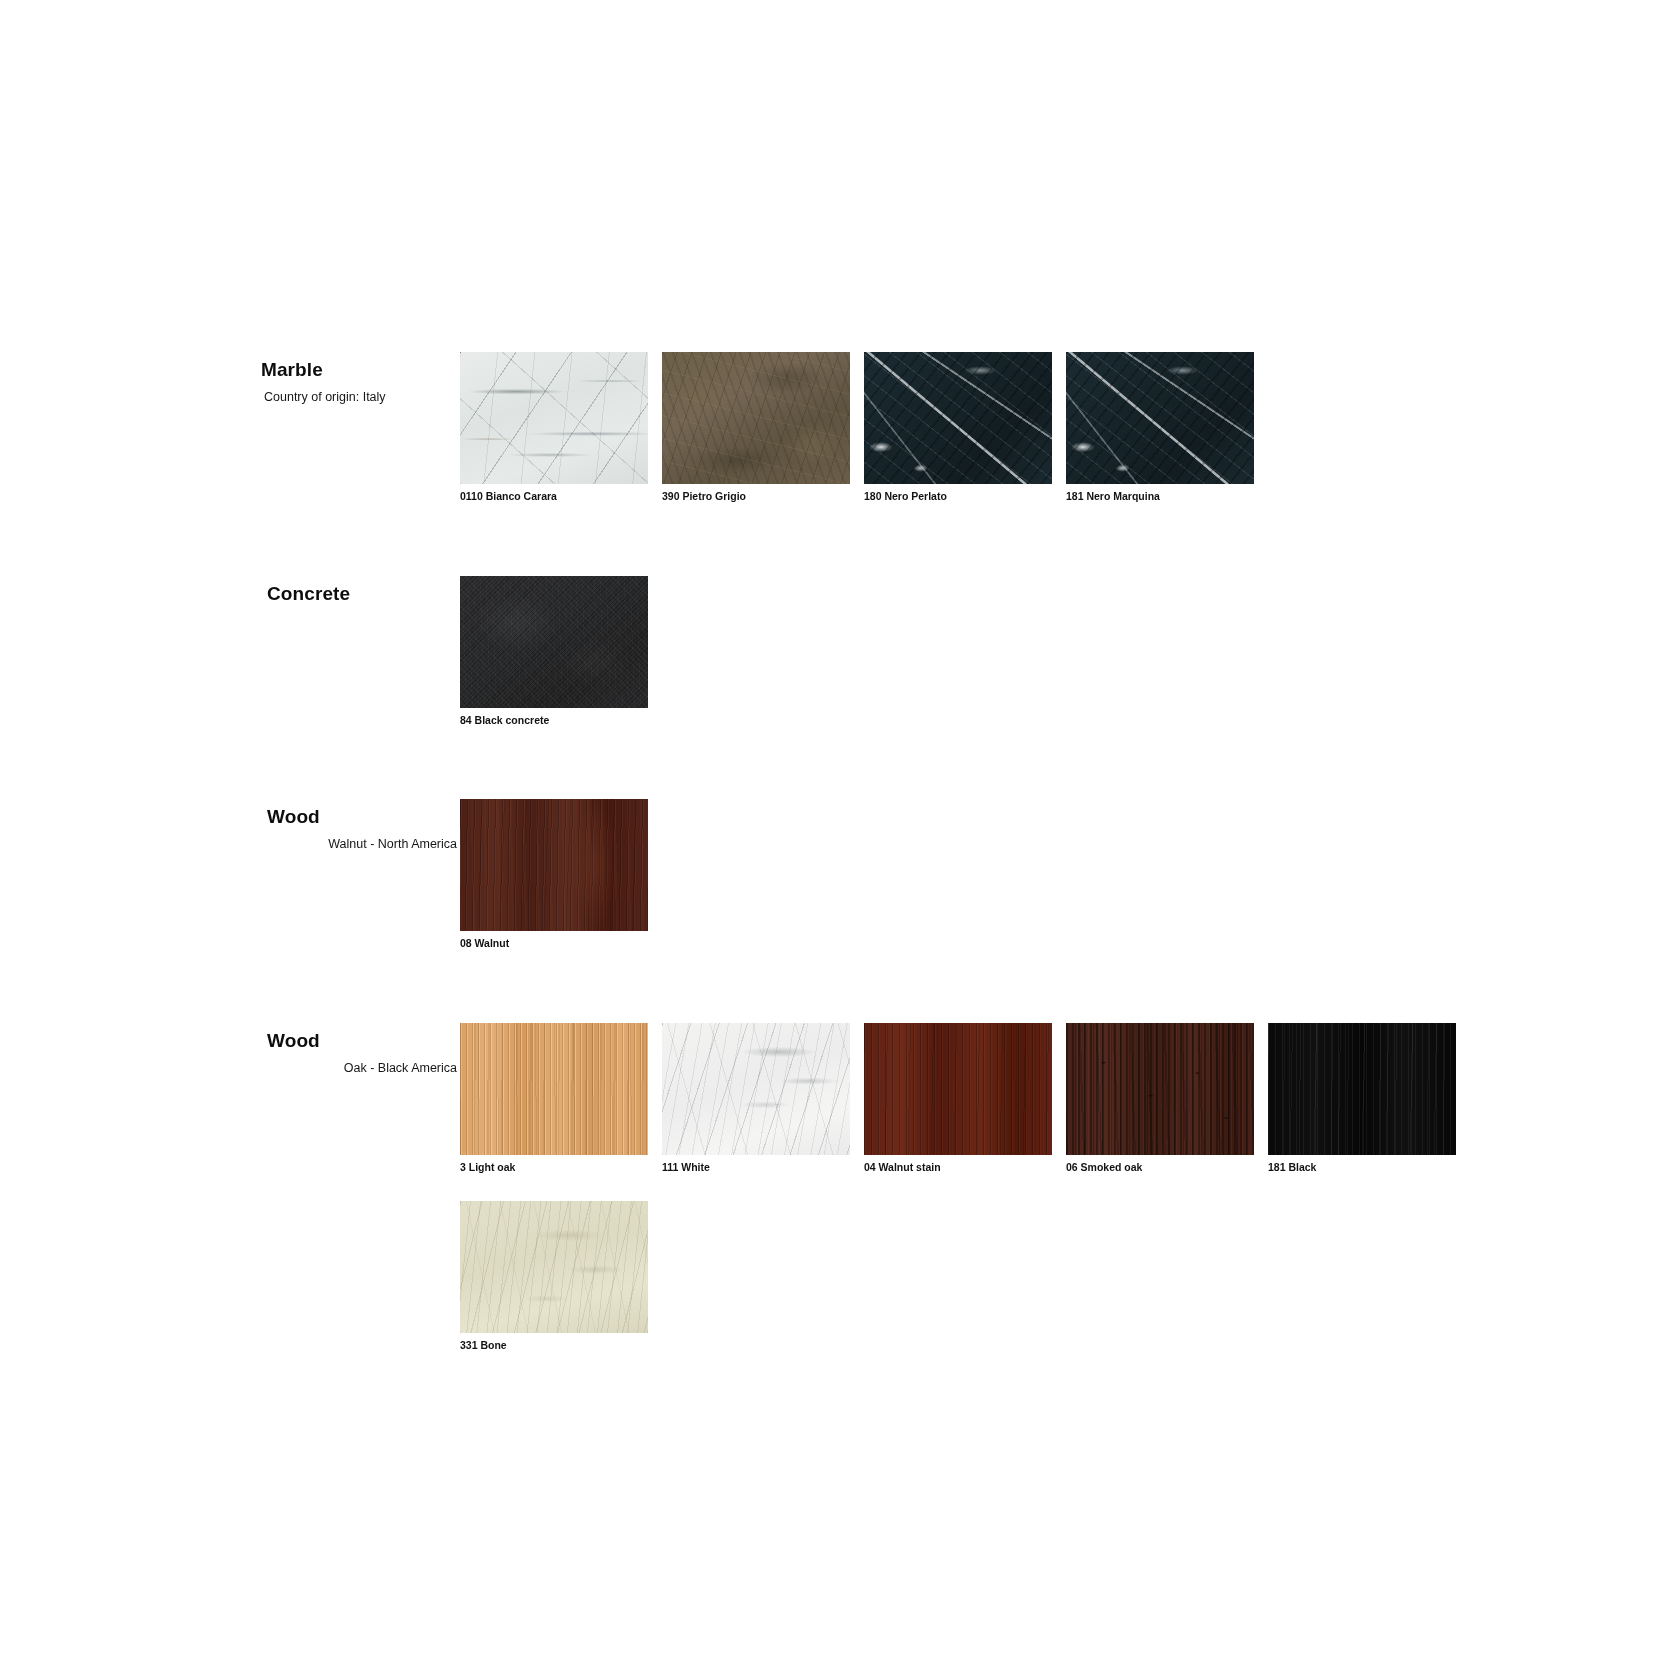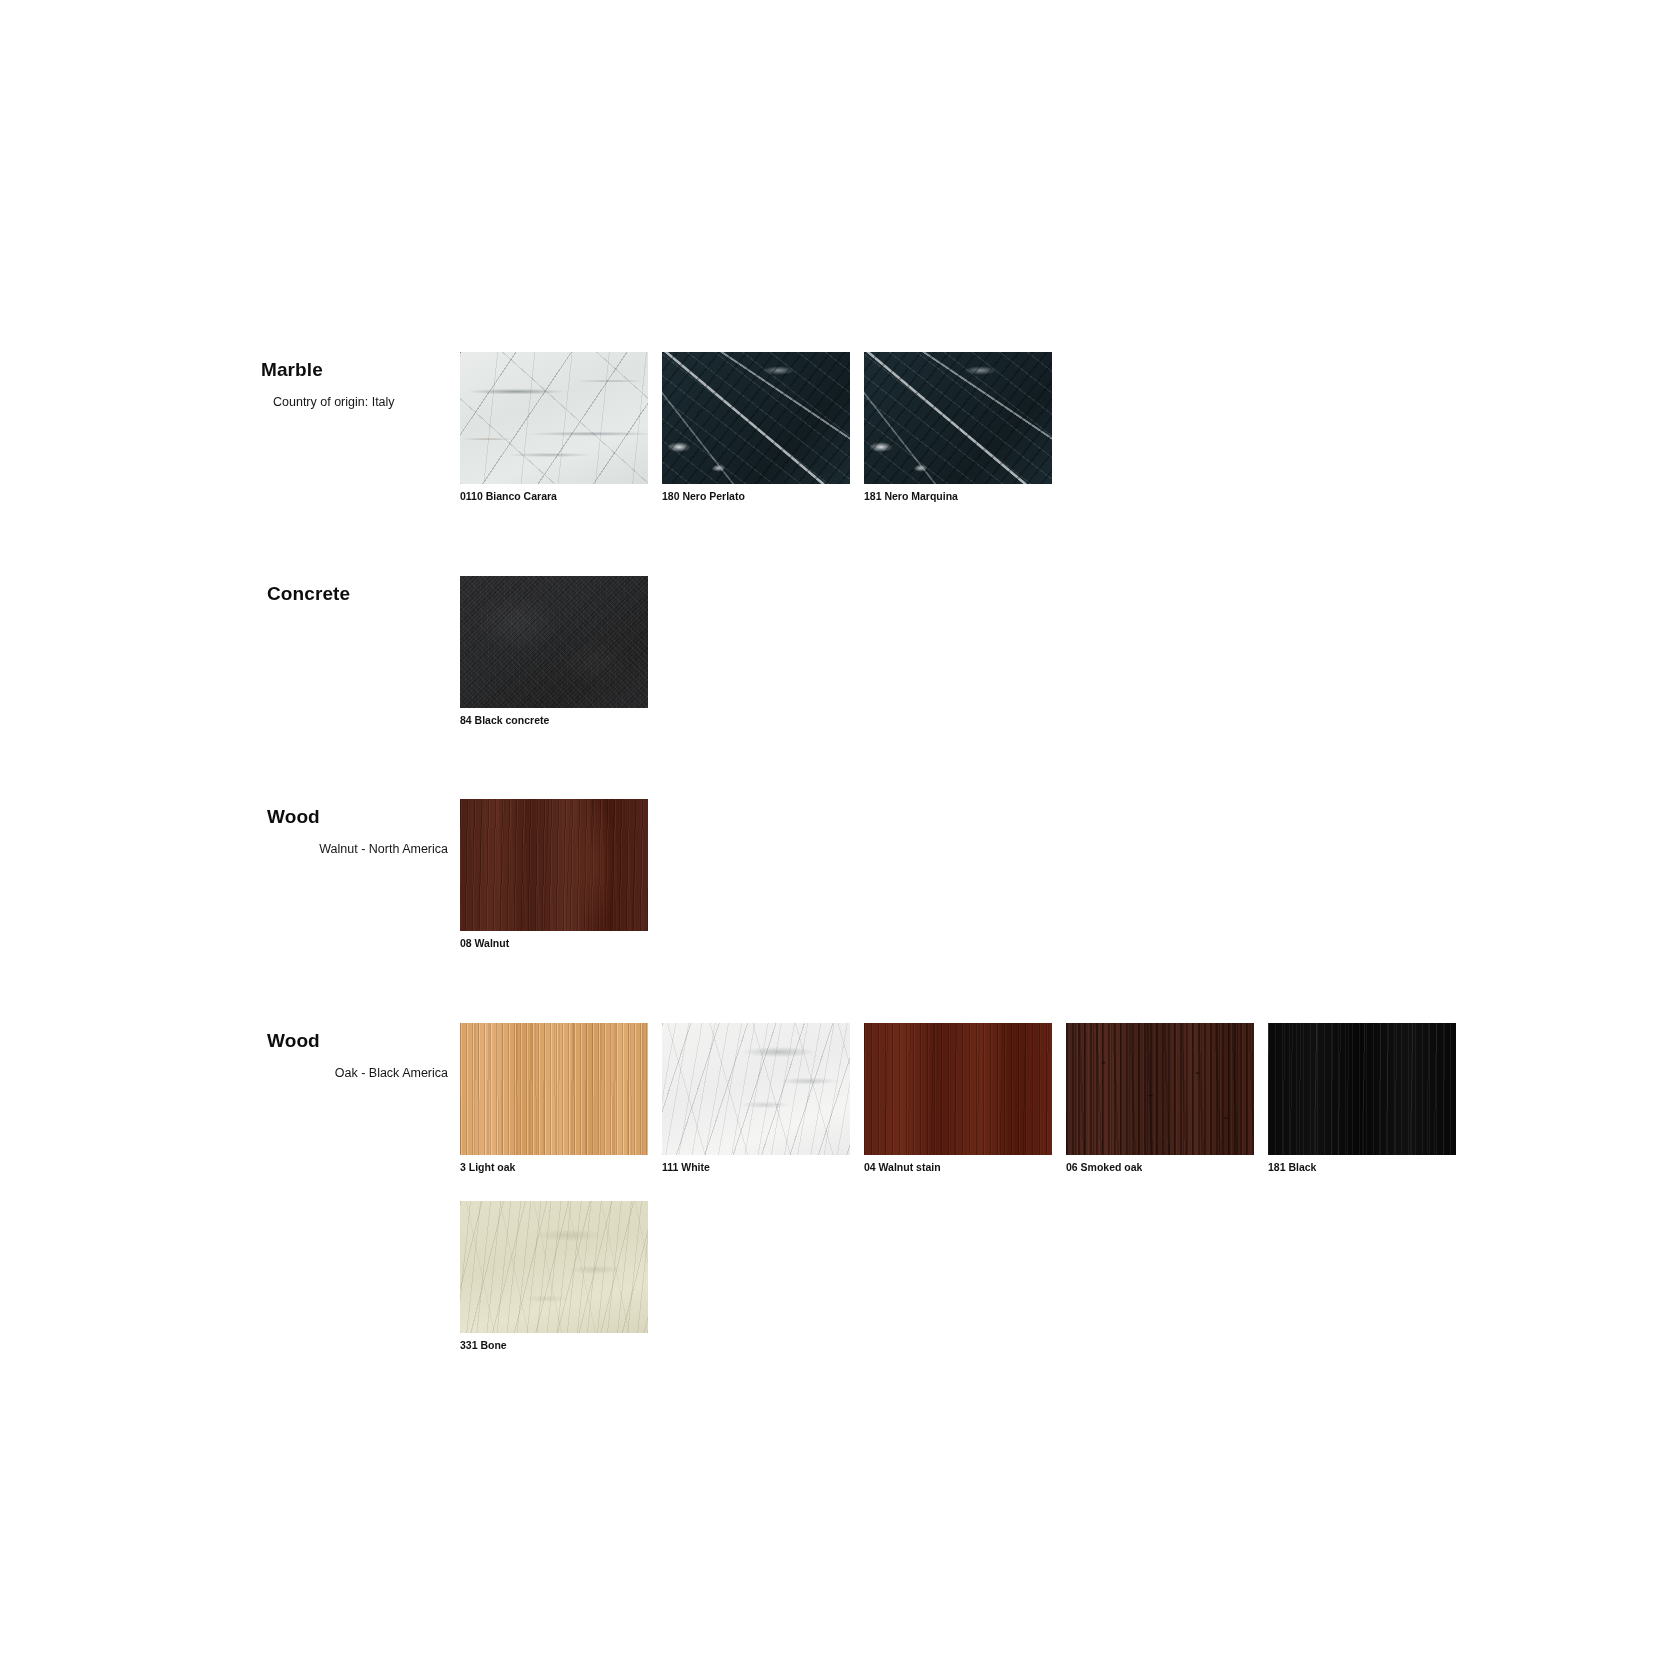--- a/index.html
+++ b/index.html
@@ -53,21 +53,21 @@
     line-height: 1.25;
     color: #0d0d0d;
     margin: 0 0 7px 0;
   }
 
   .section-subtitle {
     font-size: 12.5px;
     font-weight: normal;
     line-height: 1.3;
     color: #161616;
-    margin: 12px;
+    margin: 3px;
   }
 
   .section-title.indented { margin-left: 6px; }
   .section-subtitle.indented { margin-left: 6px; text-align: right; }
 
   .swatch-grid {
     flex: 1 1 auto;
     display: flex;
     flex-direction: row;
     flex-wrap: wrap;
@@ -341,20 +341,24 @@
         <div class="section-label">
           <h2 class="section-title">Marble</h2>
           <p class="section-subtitle">Country of origin: Italy</p>
         </div>
         <div class="swatch-grid">
           <div class="swatch">
             <div class="swatch-tile tex-bianco" style="background-color: rgb(228, 232, 230);"></div>
             <div class="swatch-caption">0110 Bianco Carara</div>
           </div>
           <div class="swatch">
+            <div class="swatch-tile tex-pietro" style="background-color: rgb(109, 96, 72);"></div>
+            <div class="swatch-caption">390 Pietro Grigio</div>
+          </div>
+          <div class="swatch">
             <div class="swatch-tile tex-nero" style="background-color: rgb(22, 36, 42);"></div>
             <div class="swatch-caption">180 Nero Perlato</div>
           </div>
           <div class="swatch">
             <div class="swatch-tile tex-nero" style="background-color: rgb(22, 36, 42);"></div>
             <div class="swatch-caption">181 Nero Marquina</div>
           </div>
         </div>
       </div>
       <div class="section">

